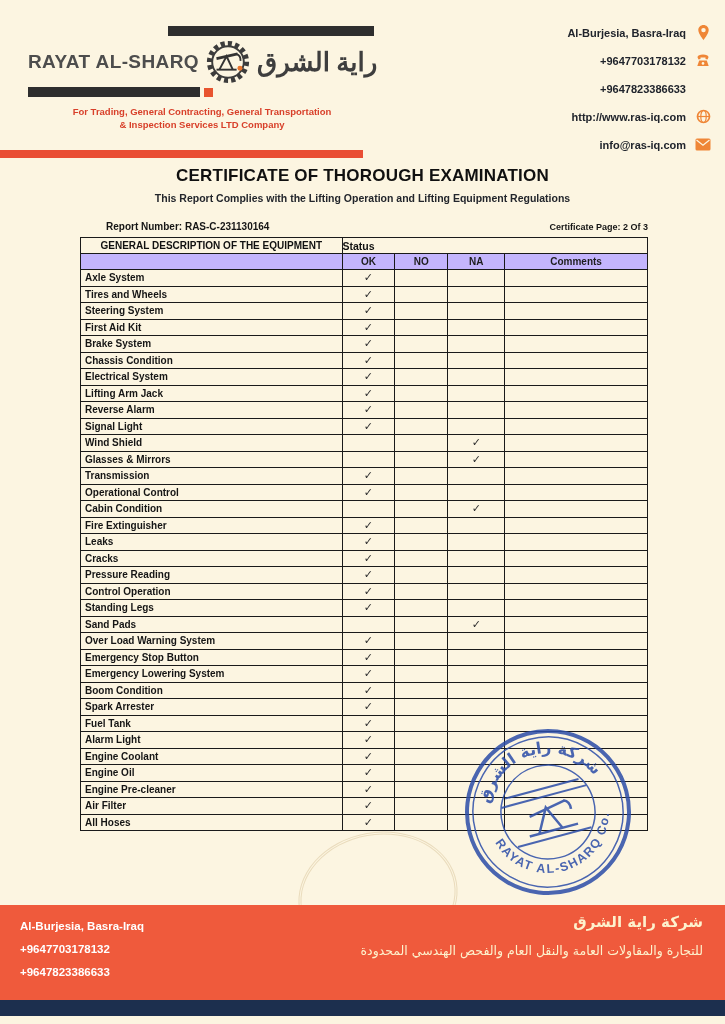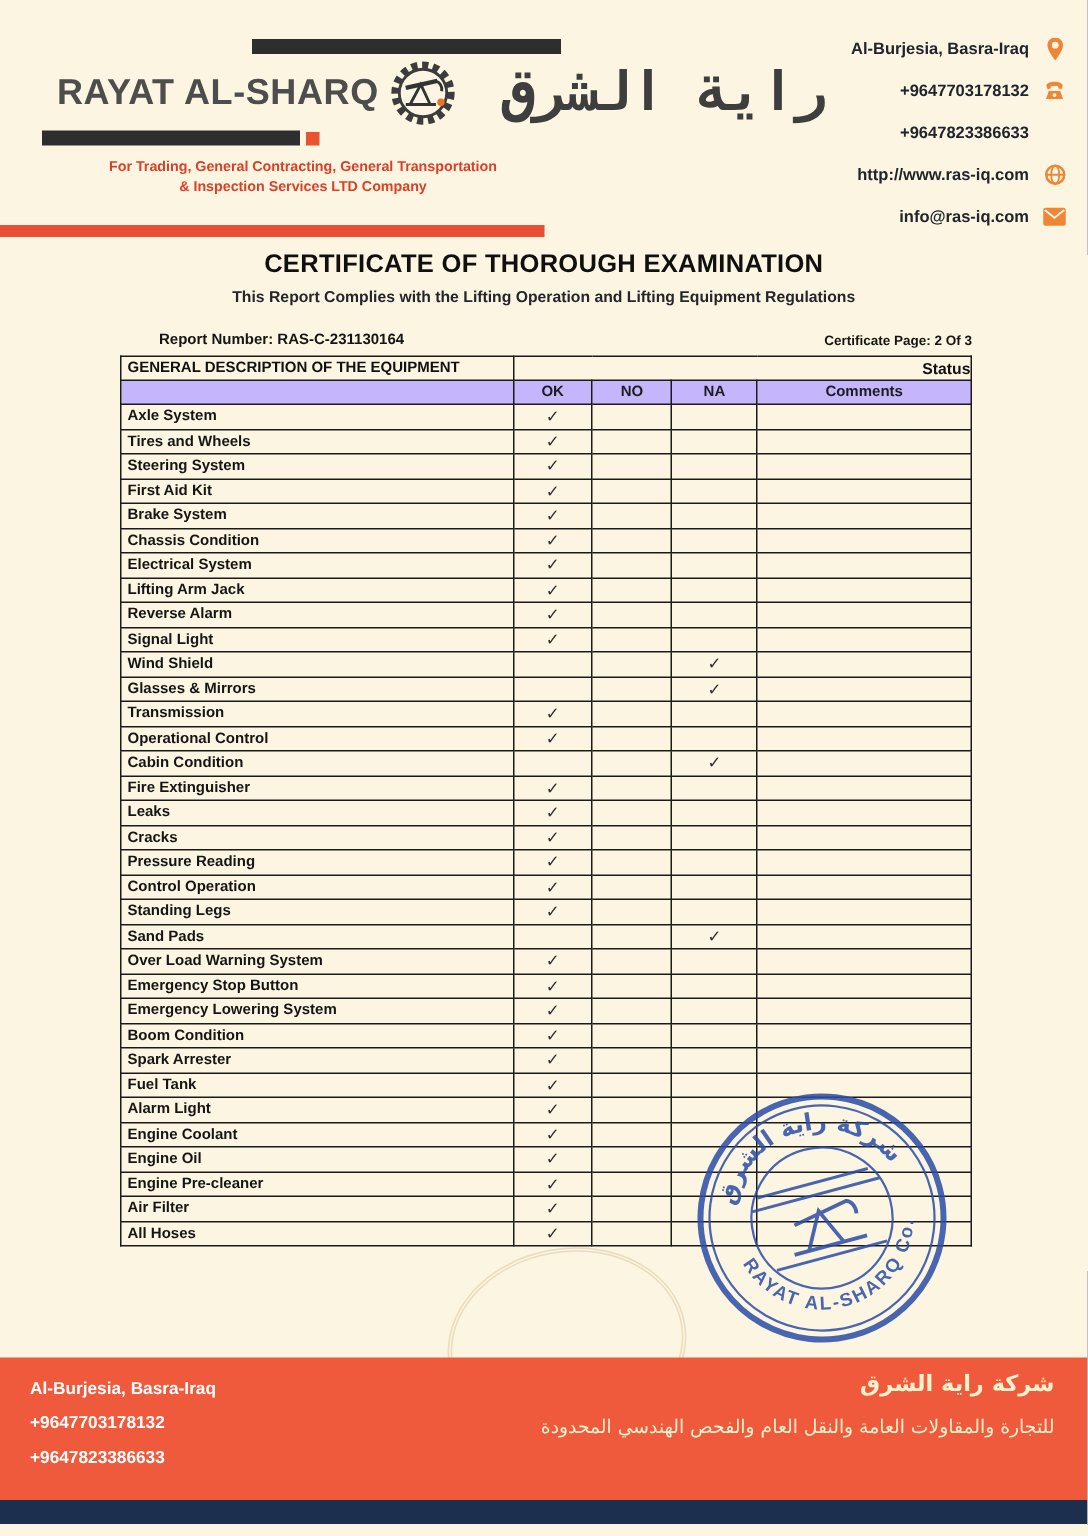--- a/index.html
+++ b/index.html
@@ -8,23 +8,23 @@
 
   .page {
     position:relative; width:725px; height:1024px; margin:0 auto;
     background:#fcf5e1; overflow:hidden;
   }
 
   
   .logo-block { position:absolute; left:28px; top:26px; width:348px; }
   .logo-topbar { margin-left:140px; width:206px; height:10px; background:#2e2e2e; }
   .logo-row { display:flex; align-items:center; gap:6px; margin-top:3px; }
-  .logo-name { font-size:24px; font-weight:bold; color:#4d4d4d; letter-spacing:.4px; white-space:nowrap;margin-left:10px; }
+  .logo-name { font-size:19px; font-weight:bold; color:#4d4d4d; letter-spacing:.4px; white-space:nowrap; }
   .logo-gear { flex:0 0 auto; display:flex; }
-  .logo-ar { font-size:36px; font-weight:bold; color:#3e3e3e; font-family:Liberation Mono, monospace; direction:rtl; white-space:nowrap;margin-left:24px; }
+  .logo-ar { font-size:26px; font-weight:bold; color:#3e3e3e; font-family:Liberation Serif, serif; direction:rtl; white-space:nowrap; }
   .logo-botrow { display:flex; align-items:center; margin-top:2px; }
   .logo-botbar { width:172px; height:10px; background:#2e2e2e; }
   .logo-redsq { width:9px; height:9px; background:#e8542f; margin-left:4px; }
   .logo-tagline { margin-top:9px; text-align:center; color:#d8402a; font-weight:bold; font-size:9.5px; line-height:12.5px; }
 
   
   .contact-block { position:absolute; right:14px; top:24px; }
   .contact-line { display:flex; justify-content:flex-end; align-items:center; gap:9px; margin-bottom:11px; height:17px; }
   .contact-text { font-size:11px; font-weight:bold; color:#20242c; }
   .cicon { width:16px; height:16px; display:flex; align-items:center; justify-content:center; }
@@ -39,22 +39,22 @@
 
   
   .report-row { position:absolute; left:80px; top:221px; width:568px;
     display:flex; justify-content:space-between; align-items:flex-end; }
   .report-number { font-size:10px; font-weight:bold; color:#151515;padding-left:26px; }
   .cert-page { font-size:9px; font-weight:bold; color:#151515; }
 
   
   table.equip { position:absolute; left:80px; top:237px; width:568px; border-collapse:collapse; }
   table.equip th, table.equip td { border:1px solid #1a1a1a; }
-  th.desc-h { width:262px; text-align:left; padding:1px 4px; font-size:10px; color:#111; height:16px; }
-  th.status-h { text-align:right; font-size:10.5px; color:#111; height:16px; }
+  th.desc-h { width:262px; text-align:center; padding:1px 4px; font-size:10px; color:#111; height:16px; }
+  th.status-h { text-align:left; font-size:10.5px; color:#111; height:16px; }
   tr.subhead th { background:#c4b5fd; font-size:10px; color:#1d1d1d; text-align:center; height:16px; padding:1px 2px; }
   th.col-ok { width:53px; } th.col-no { width:53px; } th.col-na { width:57px; } th.col-cm { width:143px; }
   td.item-cell { font-size:10px; font-weight:bold; color:#151515; padding:1px 4px; height:16.5px; }
   td.check-cell { text-align:center; font-family:"DejaVu Sans", sans-serif; font-size:11px; color:#2e2e2e; }
   td.comments-cell { font-size:10px; }
 
   
   .stamp { position:absolute; left:462px; top:726px; width:172px; height:172px;
     transform:rotate(-15deg); opacity:.85; pointer-events:none; }
 

